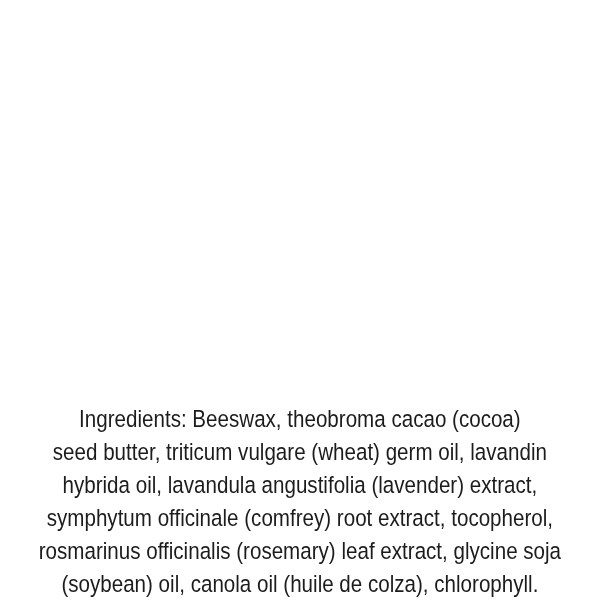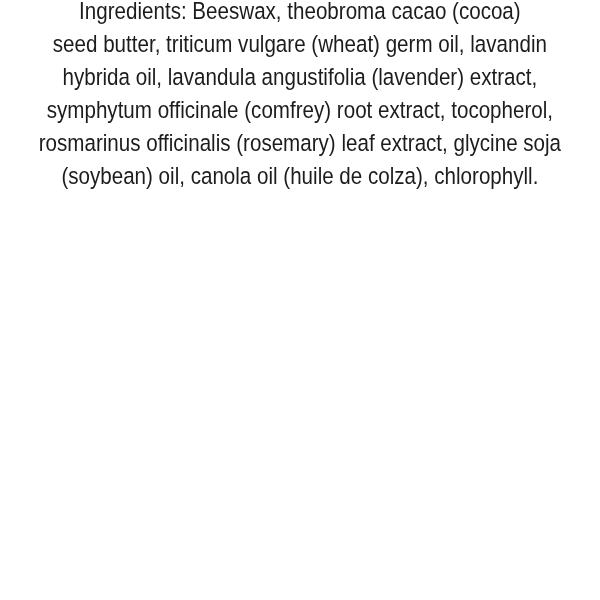--- a/index.html
+++ b/index.html
@@ -7,21 +7,21 @@
     padding: 0;
     background: #ffffff;
   }
   .canvas {
     position: relative;
     width: 600px;
     height: 600px;
     background: #ffffff;
     overflow: hidden;
     display: flex;
-    align-items: flex-start;
+    align-items: flex-end;
     justify-content: center;
   }
   .ingredients-block {
     text-align: center;
     font-family: "Liberation Sans", "DejaVu Sans", sans-serif;
     font-size: 24.5px;
     line-height: 33px;
     font-weight: 400;
     color: #1c1c1c;
     

